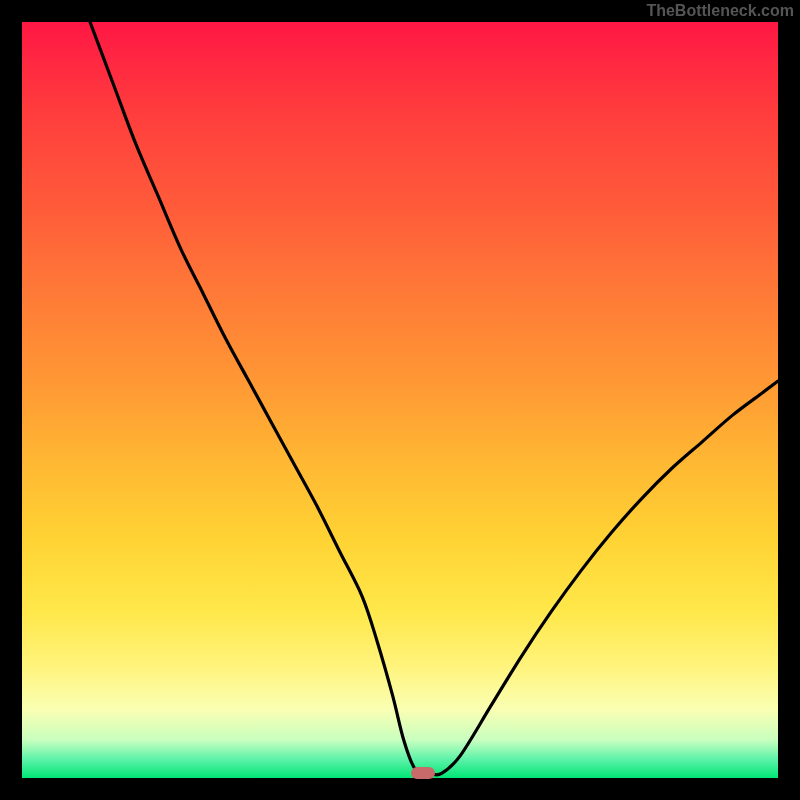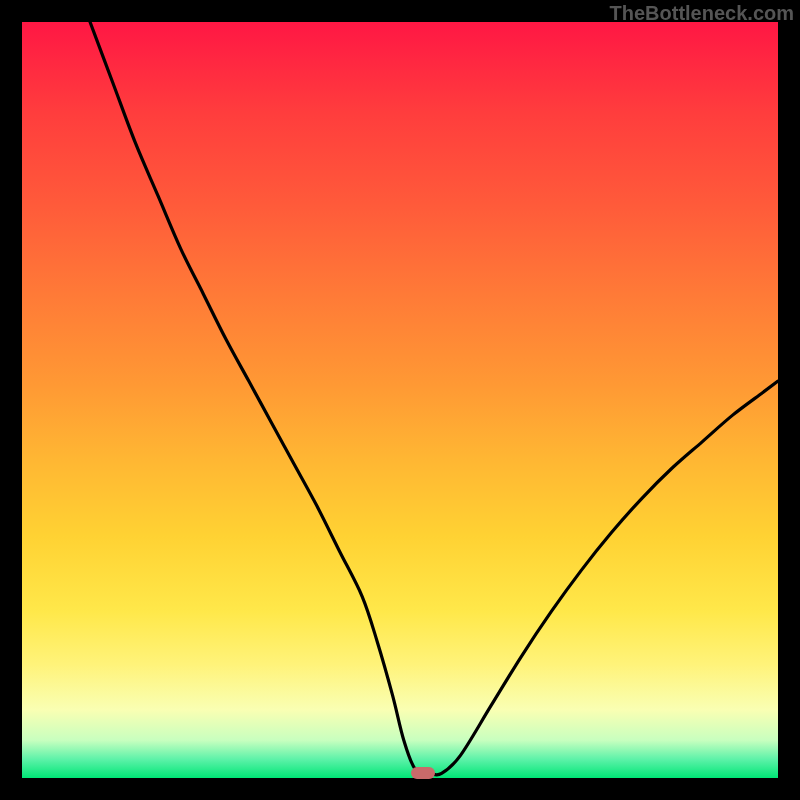--- a/index.html
+++ b/index.html
@@ -37,21 +37,21 @@
       #f9ffb3 91%,
       #c8ffbf 95%,
       #5ef2a9 97.5%,
       #00e676 100%
     );
   }
   .watermark {
     position: absolute;
     top: 2px;
     right: 6px;
-    font-size: 20px;
+    font-size: 16px;
     font-weight: 600;
     color: #555;
     letter-spacing: 0px;
     z-index: 5;
   }
   svg.curve {
     position: absolute;
     left: 0;
     top: 0;
     width: 756px;

